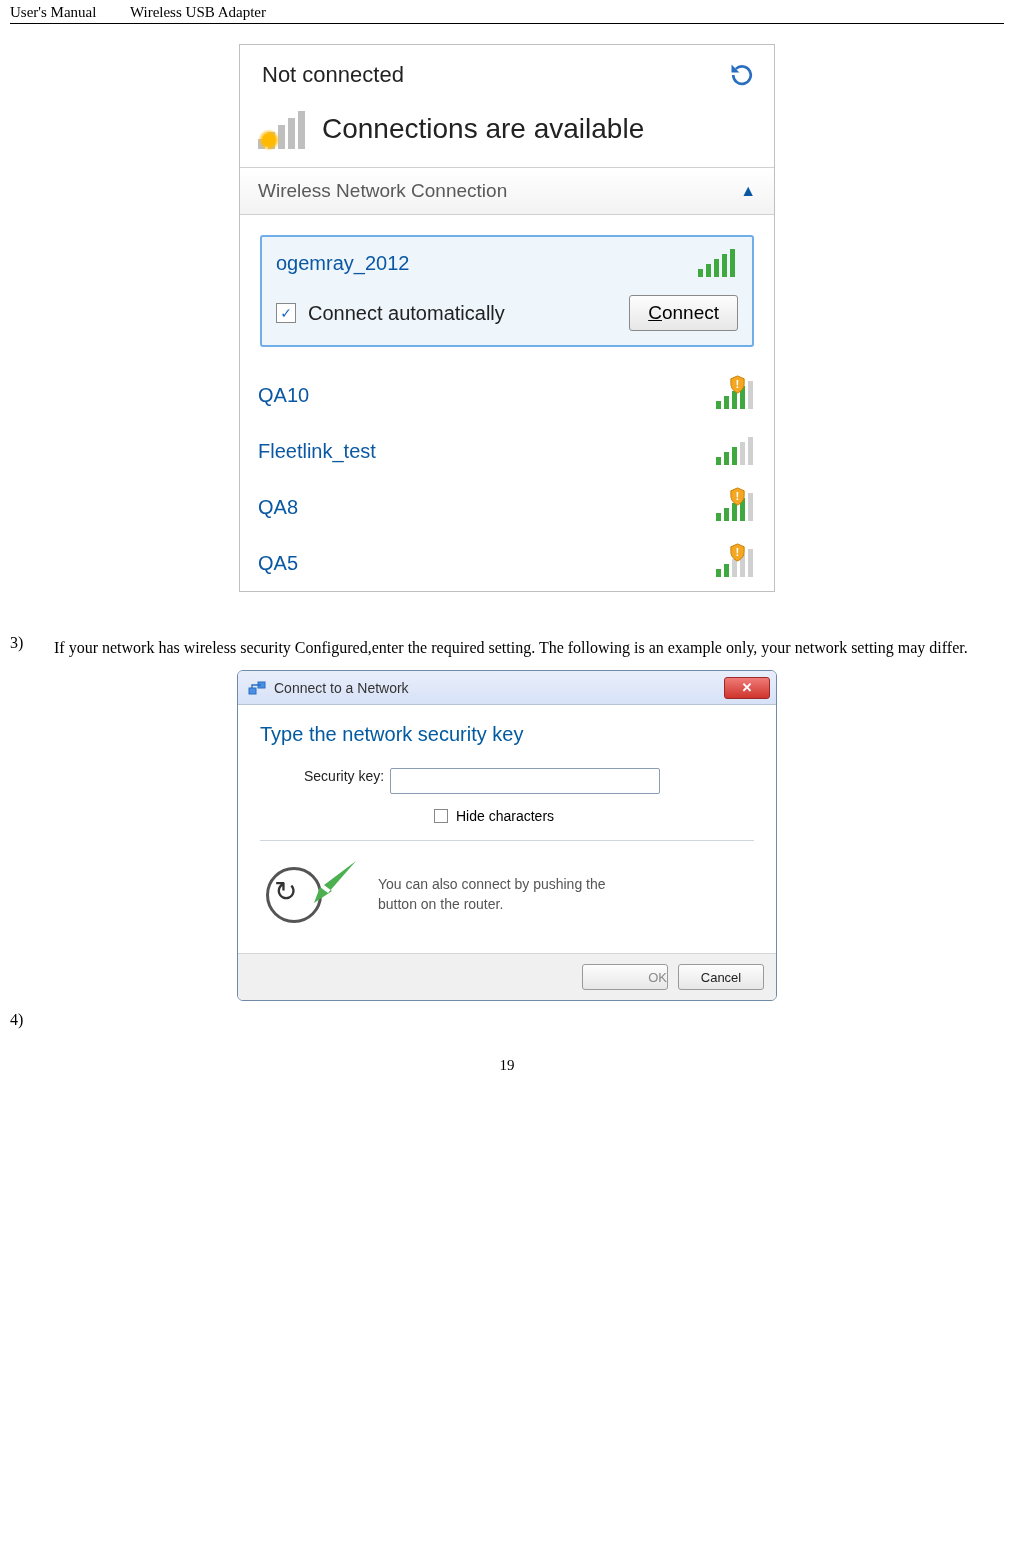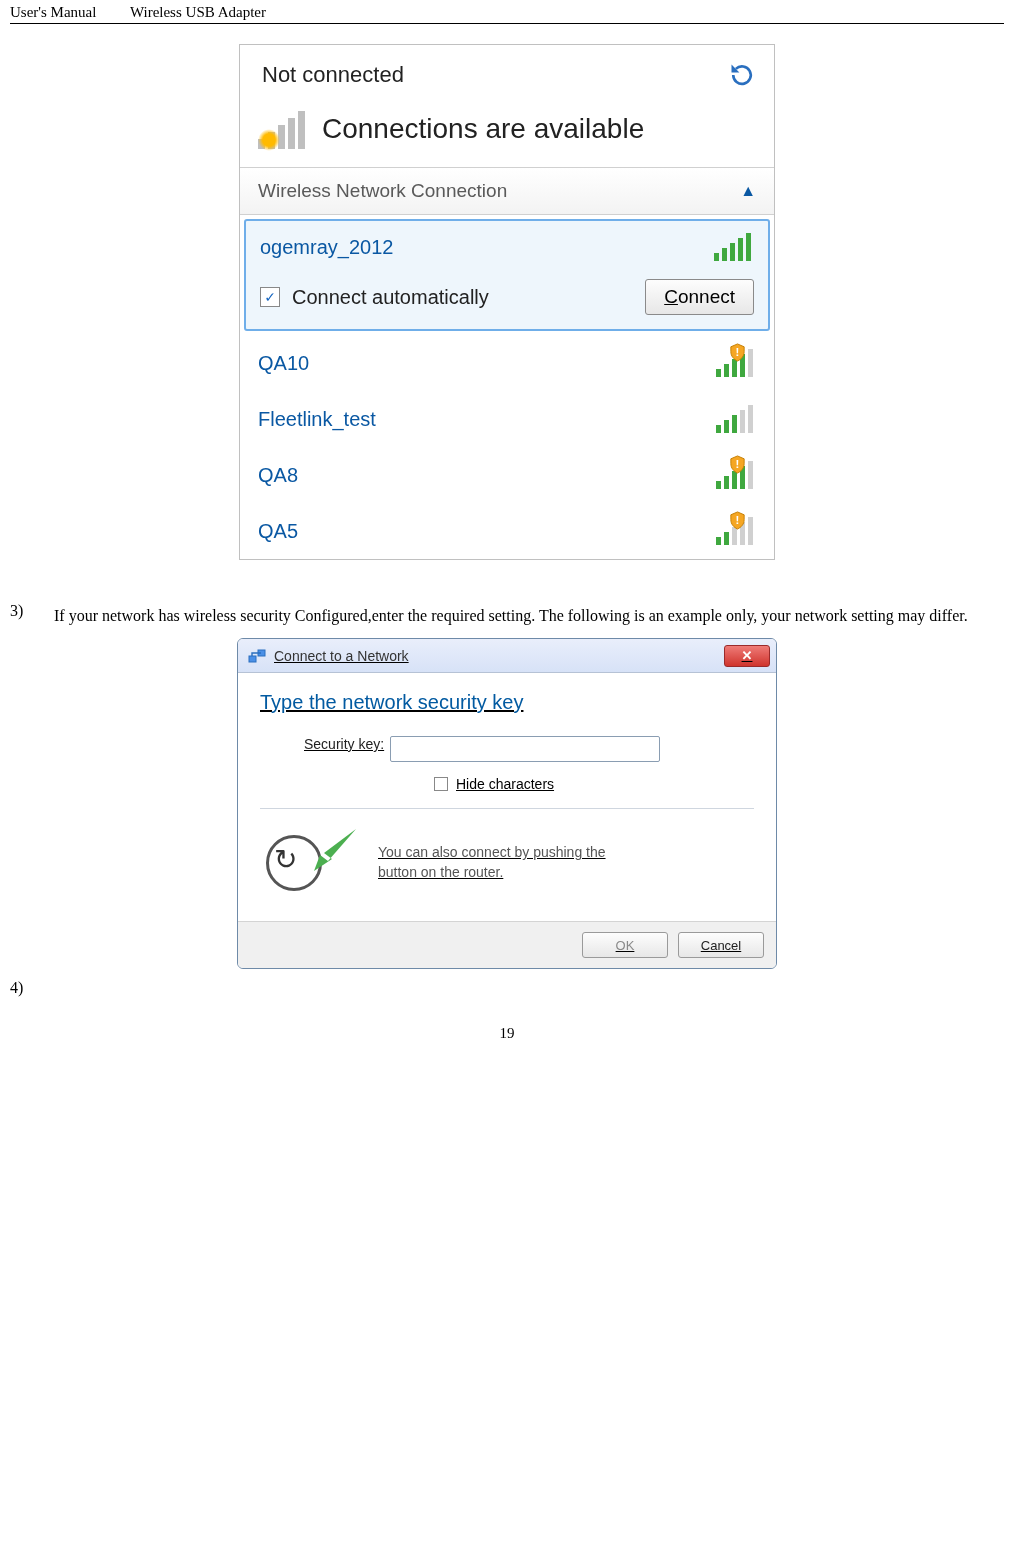--- a/index.html
+++ b/index.html
@@ -12,21 +12,21 @@
     .section-text { font-size: 16px; line-height: 2.0; }
     .footer-num { text-align: center; font-size: 15px; padding-top: 28px; }
 
     
     .flyout-container { display: flex; justify-content: center; margin-bottom: 40px; }
     .flyout { width: 536px; border: 1px solid #c0c0c0; background: #fff; font-family: "Segoe UI", Tahoma, sans-serif; font-size: 20px; color: #222; }
     .not-connected { font-size: 22px; color: #222; padding: 16px 18px 14px 22px; display:flex; align-items:center; justify-content: space-between; }
     .avail-row { display:flex; align-items:center; padding: 6px 18px 18px 18px; font-size: 28px; }
     .wnc-header { color: #5a5a5a; font-size: 19px; padding: 12px 18px; display:flex; align-items:center; border-top:1px solid #d0d0d0; border-bottom:1px solid #d0d0d0; background: linear-gradient(#fff,#f3f3f3); }
     .wnc-header .chev { margin-left:auto; color:#0a58a3; font-size:16px; font-weight:bold; }
-    .selected-net { border: 2px solid #6faee9; border-radius: 3px; margin: 4px; background: #eef6fc; }
+    .selected-net { border: 2px solid #6faee9; border-radius: 3px; margin: 20px; background: #eef6fc; }
     .selected-net .ssid-row { padding: 12px 14px; display:flex; align-items:center; }
     .ssid-row { padding: 14px 18px; display:flex; align-items:center; }
     .ssid { color: #0a58a3; font-size: 20px; }
     .auto-row { padding: 6px 14px 14px 14px; display:flex; align-items:center; }
     .checkbox { width:20px; height:20px; border:1px solid #888; background:#fff; margin-right:12px; display:inline-flex; align-items:center; justify-content:center; font-size:14px; color:#1565c0; }
     .connect-btn { margin-left:auto; border:1px solid #8a8a8a; border-radius:3px; padding: 6px 18px; font-family: "Segoe UI", Tahoma, sans-serif; font-size:19px; background: linear-gradient(#fdfdfd,#e7e7e7); }
     .connect-btn u { text-decoration: underline; }
     .net-list .ssid-row { font-size:20px; }
 
     
@@ -41,21 +41,21 @@
     .icon-signal.s2 .b1,.icon-signal.s2 .b2{ background:#3fa83f;}
     .shield { position:absolute; top:-6px; left:12px; width:19px; height:19px; }
     .shield svg { width:19px; height:19px; }
     .alert-bars { width: 50px; height: 40px; margin-right: 14px; position:relative; }
     .alert-bars .bar { position:absolute; bottom:0; width:7px; background:#bfbfbf; }
     .alert-bars .b1{left:0;height:10px;} .alert-bars .b2{left:10px;height:17px;} .alert-bars .b3{left:20px;height:24px;} .alert-bars .b4{left:30px;height:31px;} .alert-bars .b5{left:40px;height:38px;}
     .alert-bars .sun{ position:absolute; left:0; bottom:-2px; width:22px; height:22px; background:radial-gradient(circle,#ffba00 40%, rgba(255,186,0,0) 70%); border-radius:50%; }
 
     
     .dialog-container { display:flex; justify-content:center; margin-top: 6px; margin-bottom: 8px; }
-    .dialog { width: 540px; border:1px solid #6e8aa8; border-radius:6px; overflow:hidden; font-family:"Segoe UI", Tahoma, sans-serif; background:#fff;text-decoration:underline; }
+    .dialog { width: 540px; border:1px solid #6e8aa8; border-radius:6px; overflow:hidden; font-family:"Segoe UI", Tahoma, sans-serif; background:#fff; }
     .titlebar { height: 34px; background: linear-gradient(#e9eefb,#d7e2f7); display:flex; align-items:center; padding: 0 6px 0 10px; border-bottom:1px solid #b6c2d5; }
     .titlebar .ticon { width:18px; height:18px; margin-right:8px; }
     .titlebar .ticon svg{ width:18px;height:18px;}
     .titlebar .ttext { font-size: 14px; color:#333; }
     .closebtn { margin-left:auto; width:46px; height:22px; border:1px solid #9a2a2a; border-radius:3px; background: linear-gradient(#ef7b77,#cf342d); color:#fff; display:flex;align-items:center;justify-content:center; font-weight:bold; font-size:13px;}
     .dialog-body { padding: 18px 22px 0 22px; }
     .dlg-heading { color:#025aa1; font-size: 20px; margin-bottom: 22px; }
     .form-row { display:flex; align-items:flex-start; margin-bottom: 14px; }
     .form-label { width: 130px; text-align:left; font-size:14px; color:#222; padding-left: 44px; }
     .text-input { width: 270px; height: 26px; border:1px solid #8a9db2; border-radius:2px; background:#fff; }
@@ -64,21 +64,21 @@
     .dlg-sep { border-top: 1px solid #cfd6df; margin: 4px 0 14px 0; }
     .wps-row { display:flex; align-items:center; gap: 18px; padding-bottom: 18px; }
     .wps-icon { width: 100px; height: 80px; position:relative; flex-shrink:0; }
     .wps-icon .ring { position:absolute; left:6px; top:12px; width:56px; height:56px; border:3px solid #555; border-radius:50%; background:#fff; }
     .wps-icon .arrows { position:absolute; left:14px; top:20px; font-size:28px; color:#333; }
     .wps-icon .grarrow { position:absolute; left:46px; top:6px; width:50px; height:42px; }
     .wps-icon .grarrow svg{ width:50px;height:42px;}
     .wps-text { font-size:14px; color:#555; line-height:1.4; }
     .dlg-buttons { background:#f0f0f0; border-top:1px solid #d4d4d4; padding: 10px 12px; display:flex; justify-content:flex-end; gap:10px; }
     .dlg-buttons button { width:86px; height:26px; border:1px solid #9a9a9a; border-radius:3px; font-family:"Segoe UI",Tahoma,sans-serif; font-size:13px; }
-    .btn-ok { background: linear-gradient(#fdfdfd,#e7e7e7); color:#8a8a8a; }
+    .btn-ok { background: linear-gradient(#fdfdfd,#e7e7e7); color:#8a8a8a;text-align:right; }
     .btn-cancel { background: linear-gradient(#fdfdfd,#e7e7e7); color:#222; }
   </style>
 </head>
 <body>
 
 <div class="page">
   <div class="header-line">
     <span>User's Manual</span>
     &nbsp;&nbsp;&nbsp;&nbsp;&nbsp;&nbsp;&nbsp;
     <span>Wireless USB Adapter</span>

